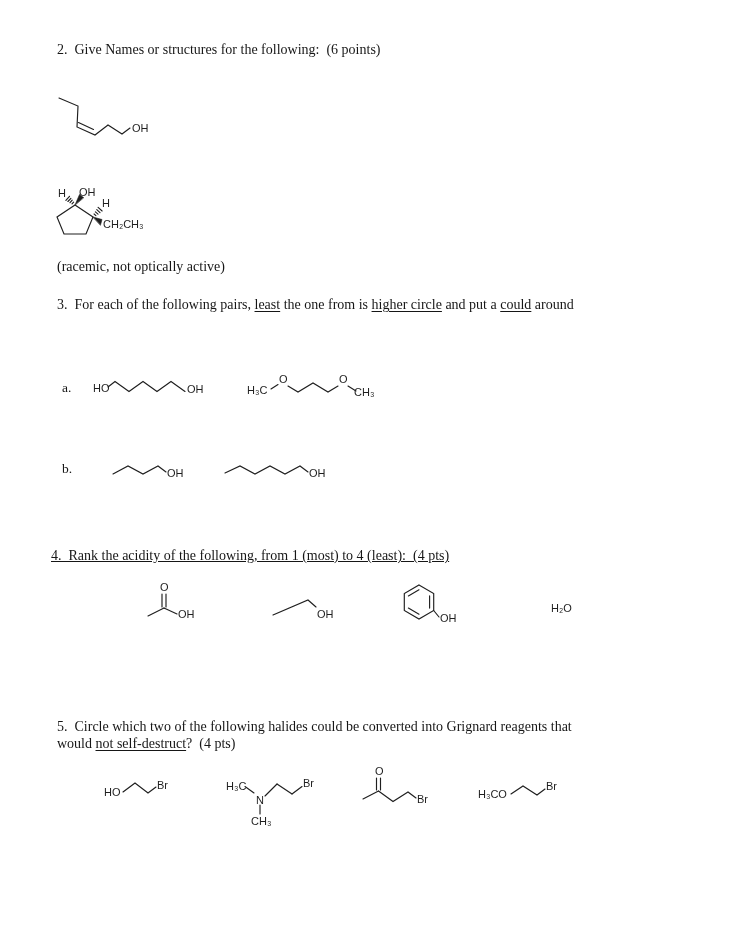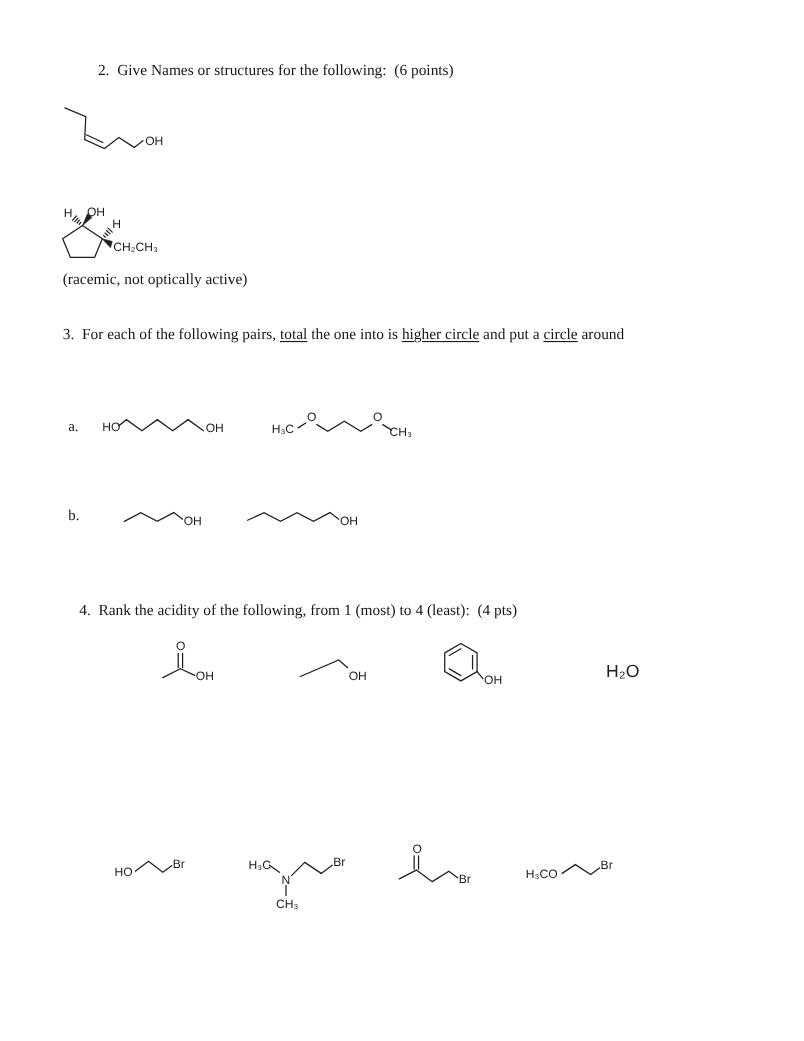--- a/index.html
+++ b/index.html
@@ -4,33 +4,33 @@
 <style>
   html,body{margin:0;padding:0;background:#ffffff;}
   .page{
     position:relative;width:731px;height:946px;background:#ffffff;
     font-family:"Liberation Serif","DejaVu Serif",serif;color:#161616;overflow:hidden;
   }
   .qtext{position:absolute;font-size:14px;line-height:17px;white-space:nowrap;}
   .qtext.wrap{white-space:normal;width:640px;}
   .u{text-decoration:underline;text-underline-offset:2px;}
   .itemlabel{position:absolute;font-size:13.5px;}
-  .note{position:absolute;font-size:14px;}
+  .note{position:absolute;font-size:14px;margin-top:12px;}
   .chem{position:absolute;}
   .chem line,.chem polyline,.chem polygon,.chem path{stroke:#1f1f1f;stroke-width:1.15;fill:none;stroke-linecap:round;}
   .chem polygon.wedge{fill:#1f1f1f;stroke:#1f1f1f;stroke-width:0.6;}
   .cl{font-family:"Liberation Sans","DejaVu Sans",sans-serif;font-size:11px;fill:#1f1f1f;stroke:none;}
-  .cl-span{position:absolute;font-family:"Liberation Sans","DejaVu Sans",sans-serif;font-size:16px;color:#1f1f1f;}
+  .cl-span{position:absolute;font-family:"Liberation Sans","DejaVu Sans",sans-serif;font-size:11px;color:#1f1f1f;}
 </style>
 </head>
 <body>
 
 <div class="page">
 
-  <div class="qtext" style="left:57px;top:56px;margin-left:32px;">2.&nbsp; Give Names or structures for the following:&nbsp; (6 points)</div>
+  <div class="qtext" style="left:57px;top:41px;">2.&nbsp; Give Names or structures for the following:&nbsp; (6 points)</div>
 
   <svg class="chem" style="left:52px;top:92px;" width="115" height="52" viewBox="0 0 115 52">
     <g>
       <polyline points="7,6 26,14 25,35 43,43 56,33 70,42 78,36"></polyline>
       <line x1="26.5" y1="30.5" x2="41.5" y2="37.5"></line>
     </g>
     <text class="cl" x="80" y="40">OH</text>
   </svg>
 
   <svg class="chem" style="left:52px;top:182px;" width="125" height="70" viewBox="0 0 125 70">
@@ -53,21 +53,21 @@
     <polygon class="wedge" points="41,35 50,37.5 48.5,43"></polygon>
     <text class="cl" x="6" y="15">H</text>
     <text class="cl" x="27" y="14">OH</text>
     <text class="cl" x="50" y="25">H</text>
     <text class="cl" x="51" y="46">CH₂CH₃</text>
   </svg>
 
   <div class="note" style="left:57px;top:247px;">(racemic, not optically active)</div>
 
   <div class="qtext wrap" style="left:57px;top:296px;">
-    <div><span>3.&nbsp; For each of the following pairs, </span><span class="u">total</span><span> the one into is </span><span class="u">higher circle</span><span> and put a </span><span class="u">circle</span><span> around</span></div>
+    <div><span>3.&nbsp; For each of the following pairs, </span><span class="u">least</span><span> the one from is </span><span class="u">higher circle</span><span> and put a </span><span class="u">could</span><span> around</span></div>
   </div>
 
   <div class="itemlabel" style="left:62px;top:380px;">a.</div>
 
   <svg class="chem" style="left:90px;top:372px;" width="125" height="30" viewBox="0 0 125 30">
     <g>
       <polyline points="18,15 25,9.5 39,19.5 53,9.5 67,19.5 81,9.5 95,19.5"></polyline>
     </g>
     <text class="cl" x="3" y="20">HO</text>
     <text class="cl" x="97" y="21">OH</text>
@@ -94,21 +94,21 @@
     <text class="cl" x="62" y="21">OH</text>
   </svg>
 
   <svg class="chem" style="left:220px;top:456px;" width="105" height="30" viewBox="0 0 105 30">
     <g>
       <polyline points="5,17 20,10 35,18 50,10 65,18 80,10 88,16"></polyline>
     </g>
     <text class="cl" x="89" y="21">OH</text>
   </svg>
 
-  <div class="qtext" style="left:72px;top:547px;">4.&nbsp; Rank the acidity of the following, from 1 (most) to 4 (least):&nbsp; (4 pts)</div>
+  <div class="qtext" style="left:51px;top:547px;text-decoration:underline;">4.&nbsp; Rank the acidity of the following, from 1 (most) to 4 (least):&nbsp; (4 pts)</div>
 
   <svg class="chem" style="left:138px;top:576px;" width="70" height="48" viewBox="0 0 70 48">
     <g>
       <line x1="24" y1="18" x2="24" y2="31"></line>
       <line x1="28" y1="18" x2="28" y2="31"></line>
       <line x1="26" y1="32" x2="10" y2="40"></line>
       <line x1="26" y1="32" x2="39" y2="38"></line>
     </g>
     <text class="cl" x="22" y="15">O</text>
     <text class="cl" x="40" y="42">OH</text>
@@ -127,20 +127,24 @@
       <line x1="13.4" y1="17.9" x2="24" y2="11.8"></line>
       <line x1="34.6" y1="17.9" x2="34.6" y2="30.1"></line>
       <line x1="24" y1="36.2" x2="13.4" y2="30.1"></line>
       <line x1="38.7" y1="32.5" x2="44" y2="39"></line>
     </g>
     <text class="cl" x="45" y="44">OH</text>
   </svg>
 
   <span class="cl-span" style="left:551px;top:602px;">H₂O</span>
 
+  <div class="qtext wrap" style="left:57px;top:718px;">
+    <div>5.&nbsp; Circle which two of the following halides could be converted into Grignard reagents that</div>
+    <div><span>would </span><span class="u">not self-destruct</span><span>?&nbsp; (4 pts)</span></div>
+  </div>
 
   <svg class="chem" style="left:100px;top:772px;" width="85" height="30" viewBox="0 0 85 30">
     <g>
       <polyline points="23,20 35,11 48,21 56,15"></polyline>
     </g>
     <text class="cl" x="4" y="24">HO</text>
     <text class="cl" x="57" y="17">Br</text>
   </svg>
 
   <svg class="chem" style="left:220px;top:770px;" width="100" height="58" viewBox="0 0 100 58">

